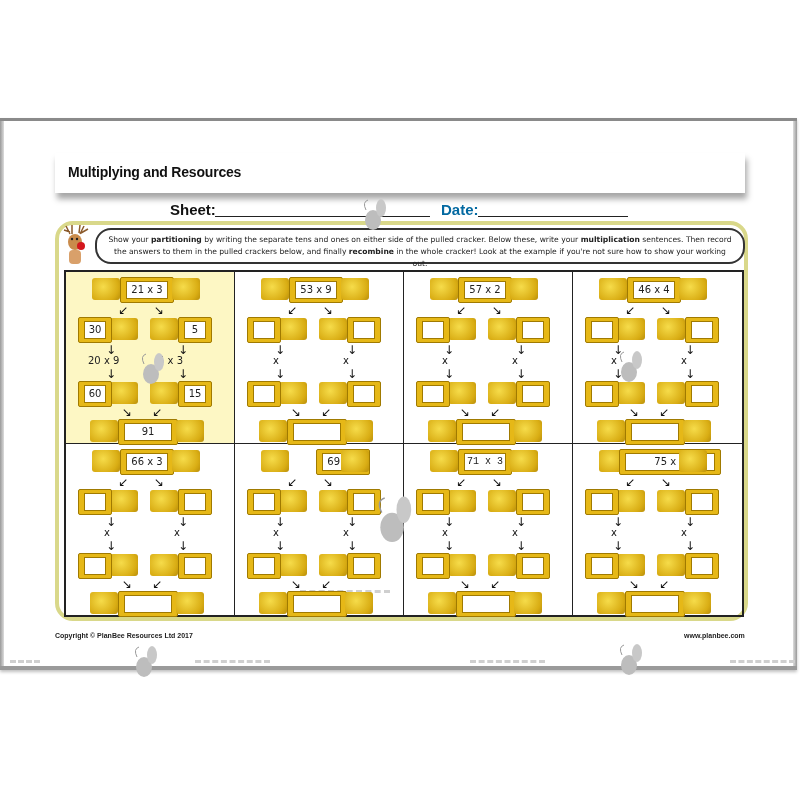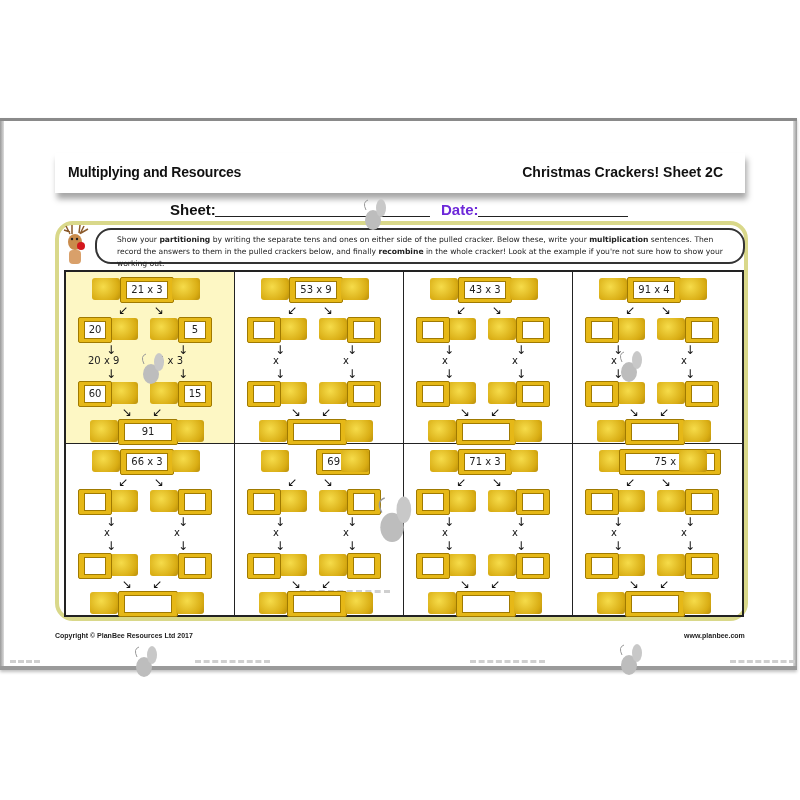--- a/index.html
+++ b/index.html
@@ -6,25 +6,25 @@
   body{width:800px;height:800px;background:#fff;position:relative;overflow:hidden;font-family:"DejaVu Sans",sans-serif;}
   .sheet{position:absolute;left:0;top:118px;width:797px;height:545px;background:#fff;border-top:3px solid #8a8a8a;border-bottom:4px solid #9a9a9a;box-shadow:0 2px 3px rgba(0,0,0,.25);}
   .sheet-left-shade{position:absolute;left:0;top:0;width:4px;height:100%;background:linear-gradient(to right,#999,#ddd);}
   .sheet-right-shade{position:absolute;right:0;top:0;width:4px;height:100%;background:linear-gradient(to left,#999,#ddd);}
   .hex{position:absolute;border-top:3px dashed #cfcfcf;}
   .title-bar{position:absolute;left:55px;top:153px;width:690px;height:40px;background:#fff;box-shadow:2px 6px 6px rgba(0,0,0,.35);}
   .title-left{position:absolute;left:13px;top:11px;font-weight:bold;font-size:14px;color:#111;letter-spacing:-0.2px;font-family:"Liberation Sans",sans-serif;}
   .title-right{position:absolute;right:22px;top:11px;font-weight:bold;font-size:14px;color:#111;font-family:"Liberation Sans",sans-serif;}
   .name-label{position:absolute;left:170px;top:201px;font-weight:bold;font-size:15px;color:#111;font-family:"Liberation Sans",sans-serif;}
   .name-line{position:absolute;left:215px;top:216px;width:215px;border-bottom:1px solid #222;}
-  .date-label{position:absolute;left:441px;top:201px;font-weight:bold;font-size:15px;color:#6d28d9;font-family:"Liberation Sans",sans-serif;}
+  .date-label{position:absolute;left:441px;top:201px;font-weight:bold;font-size:15px;color:#0369a1;font-family:"Liberation Sans",sans-serif;}
   .date-line{position:absolute;left:478px;top:216px;width:150px;border-bottom:1px solid #222;}
   .frame{position:absolute;left:55px;top:221px;width:693px;height:400px;border:4px solid #d9d88a;border-radius:18px;box-sizing:border-box;background:transparent;}
   .bubble{position:absolute;left:95px;top:228px;width:650px;height:36px;border:2px solid #333;border-radius:16px;background:#fff;box-sizing:border-box;}
-  .bubble-text{position:absolute;left:20px;top:4px;right:10px;font-size:7.6px;line-height:12px;color:#222;text-align:left;}
+  .bubble-text{position:absolute;left:10px;top:4px;right:10px;font-size:7.6px;line-height:12px;color:#222;text-align:center;}
   .bubble-text b{font-weight:bold;}
   .reindeer{position:absolute;left:58px;top:224px;width:38px;height:44px;}
   .grid{position:absolute;left:64px;top:270px;width:680px;height:347px;border:2px solid #222;box-sizing:border-box;display:grid;grid-template-columns:repeat(4,1fr);grid-template-rows:repeat(2,1fr);}
   .cell{border-right:1.5px solid #222;border-bottom:1.5px solid #222;position:relative;background:transparent;}
   .cell:nth-child(4n){border-right:none;}
   .cell:nth-child(n+5){border-bottom:none;}
   .cell.example{background:#fdf7c4;}
   .cracker{position:absolute;height:22px;}
   .cr-end{position:absolute;top:0;width:28px;height:22px;background:radial-gradient(circle at 40% 40%,#f6dc4a,#d9ad14 70%,#b88d0a);border-radius:3px;}
   .cr-body{position:absolute;top:-1px;height:24px;background:#e6b817;border:1px solid #a07a00;border-radius:2px;}
@@ -47,21 +47,20 @@
 <div class="hex" style="left:90px;top:162px;width:100px;"></div>
 <div class="hex" style="left:280px;top:162px;width:100px;"></div>
 <div class="hex" style="left:10px;top:660px;width:30px;"></div>
 <div class="hex" style="left:195px;top:660px;width:75px;"></div>
 <div class="hex" style="left:470px;top:660px;width:75px;"></div>
 <div class="hex" style="left:730px;top:660px;width:65px;"></div>
 <div class="hex" style="left:300px;top:590px;width:90px;"></div>
 
 <div class="title-bar">
   <span class="title-left">Multiplying and Resources</span>
-  <span class="title-right">Christmas Crackers! Sheet 2C</span>
 </div>
 
 <span class="name-label">Sheet:</span>
 <div class="name-line"></div>
 <span class="date-label">Date:</span>
 <div class="date-line"></div>
 
 <div class="frame"></div>
 
 <svg class="reindeer" viewBox="0 0 38 44">
@@ -84,21 +83,21 @@
         <div class="cr-body" style="left: 28px; width: 52px;">
           <div class="cr-box">21 x 3</div>
         </div>
         <div class="cr-end" style="left: 80px;"></div>
       </div>
       <span class="arrow" style="left: 52px; top: 32px;">↙</span>
       <span class="arrow" style="left: 88px; top: 32px;">↘</span>
       <div class="cracker" style="left: 12px; top: 46px; width: 62px;">
         <div class="cr-end" style="left: 32px;"></div>
         <div class="cr-body" style="width: 32px; left: 0px;">
-          <div class="cr-box">20</div>
+          <div class="cr-box">30</div>
         </div>
       </div>
       <div class="cracker" style="left: 84px; top: 46px; width: 62px;">
         <div class="cr-end" style="left: 0px;"></div>
         <div class="cr-body" style="width: 32px; left: 28px;">
           <div class="cr-box">5</div>
         </div>
       </div>
       <span class="arrow" style="left: 40px; top: 72px;">↓</span>
       <span class="arrow" style="left: 112px; top: 72px;">↓</span>
@@ -175,21 +174,21 @@
         <div class="cr-body" style="left: 28px; width: 58px;">
           <div class="cr-box"></div>
         </div>
         <div class="cr-end" style="left: 86px;"></div>
       </div>
     </div>
     <div class="cell">
       <div class="cracker" style="left: 26px; top: 6px; width: 108px;">
         <div class="cr-end" style="left: 0px;"></div>
         <div class="cr-body" style="left: 28px; width: 52px;">
-          <div class="cr-box">43 x 3</div>
+          <div class="cr-box">57 x 2</div>
         </div>
         <div class="cr-end" style="left: 80px;"></div>
       </div>
       <span class="arrow" style="left: 52px; top: 32px;">↙</span>
       <span class="arrow" style="left: 88px; top: 32px;">↘</span>
       <div class="cracker" style="left: 12px; top: 46px; width: 62px;">
         <div class="cr-end" style="left: 32px;"></div>
         <div class="cr-body" style="width: 32px; left: 0px;">
           <div class="cr-box"></div>
         </div>
@@ -225,21 +224,21 @@
         <div class="cr-body" style="left: 28px; width: 58px;">
           <div class="cr-box"></div>
         </div>
         <div class="cr-end" style="left: 86px;"></div>
       </div>
     </div>
     <div class="cell">
       <div class="cracker" style="left: 26px; top: 6px; width: 108px;">
         <div class="cr-end" style="left: 0px;"></div>
         <div class="cr-body" style="left: 28px; width: 52px;">
-          <div class="cr-box">91 x 4</div>
+          <div class="cr-box">46 x 4</div>
         </div>
         <div class="cr-end" style="left: 80px;"></div>
       </div>
       <span class="arrow" style="left: 52px; top: 32px;">↙</span>
       <span class="arrow" style="left: 88px; top: 32px;">↘</span>
       <div class="cracker" style="left: 12px; top: 46px; width: 62px;">
         <div class="cr-end" style="left: 32px;"></div>
         <div class="cr-body" style="width: 32px; left: 0px;">
           <div class="cr-box"></div>
         </div>
@@ -374,21 +373,21 @@
         <div class="cr-end" style="left: 0px;"></div>
         <div class="cr-body" style="left: 28px; width: 58px;">
           <div class="cr-box"></div>
         </div>
         <div class="cr-end" style="left: 86px;"></div>
       </div>
     </div>
     <div class="cell">
       <div class="cracker" style="left: 26px; top: 6px; width: 108px;">
         <div class="cr-end" style="left: 0px;"></div>
-        <div class="cr-body" style="left: 28px; width: 52px;">
+        <div class="cr-body" style="left: 28px; width: 52px; font-family: Liberation Mono, monospace;">
           <div class="cr-box">71 x 3</div>
         </div>
         <div class="cr-end" style="left: 80px;"></div>
       </div>
       <span class="arrow" style="left: 52px; top: 32px;">↙</span>
       <span class="arrow" style="left: 88px; top: 32px;">↘</span>
       <div class="cracker" style="left: 12px; top: 46px; width: 62px;">
         <div class="cr-end" style="left: 32px;"></div>
         <div class="cr-body" style="width: 32px; left: 0px;">
           <div class="cr-box"></div>

